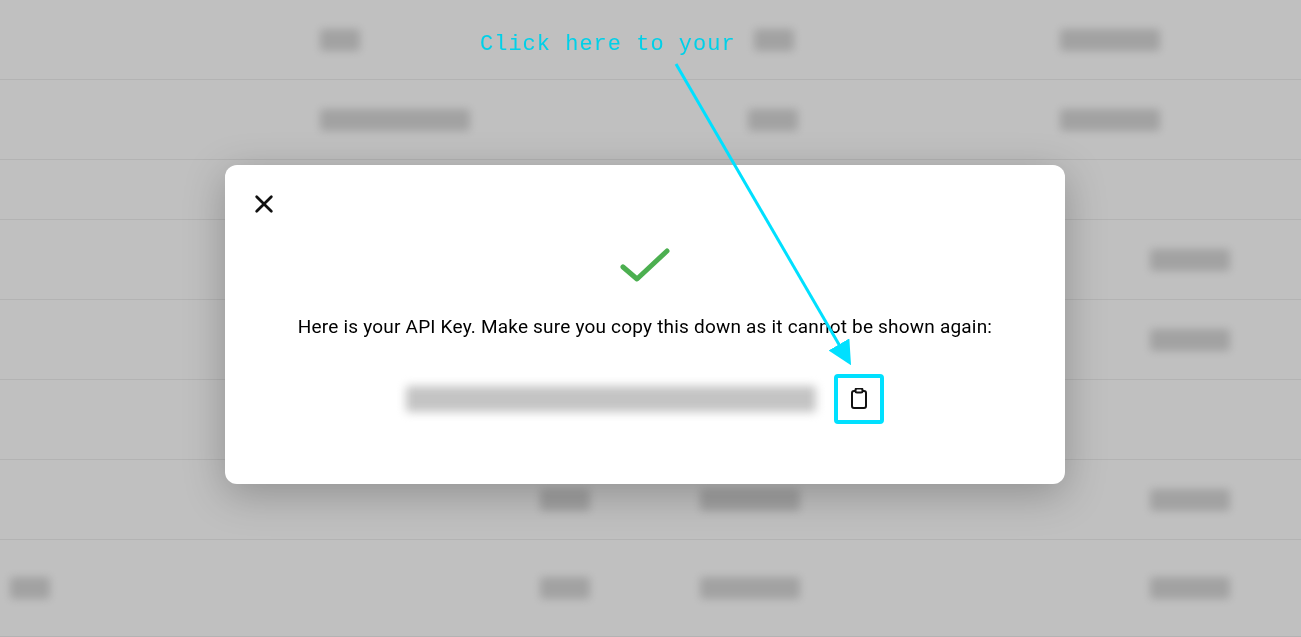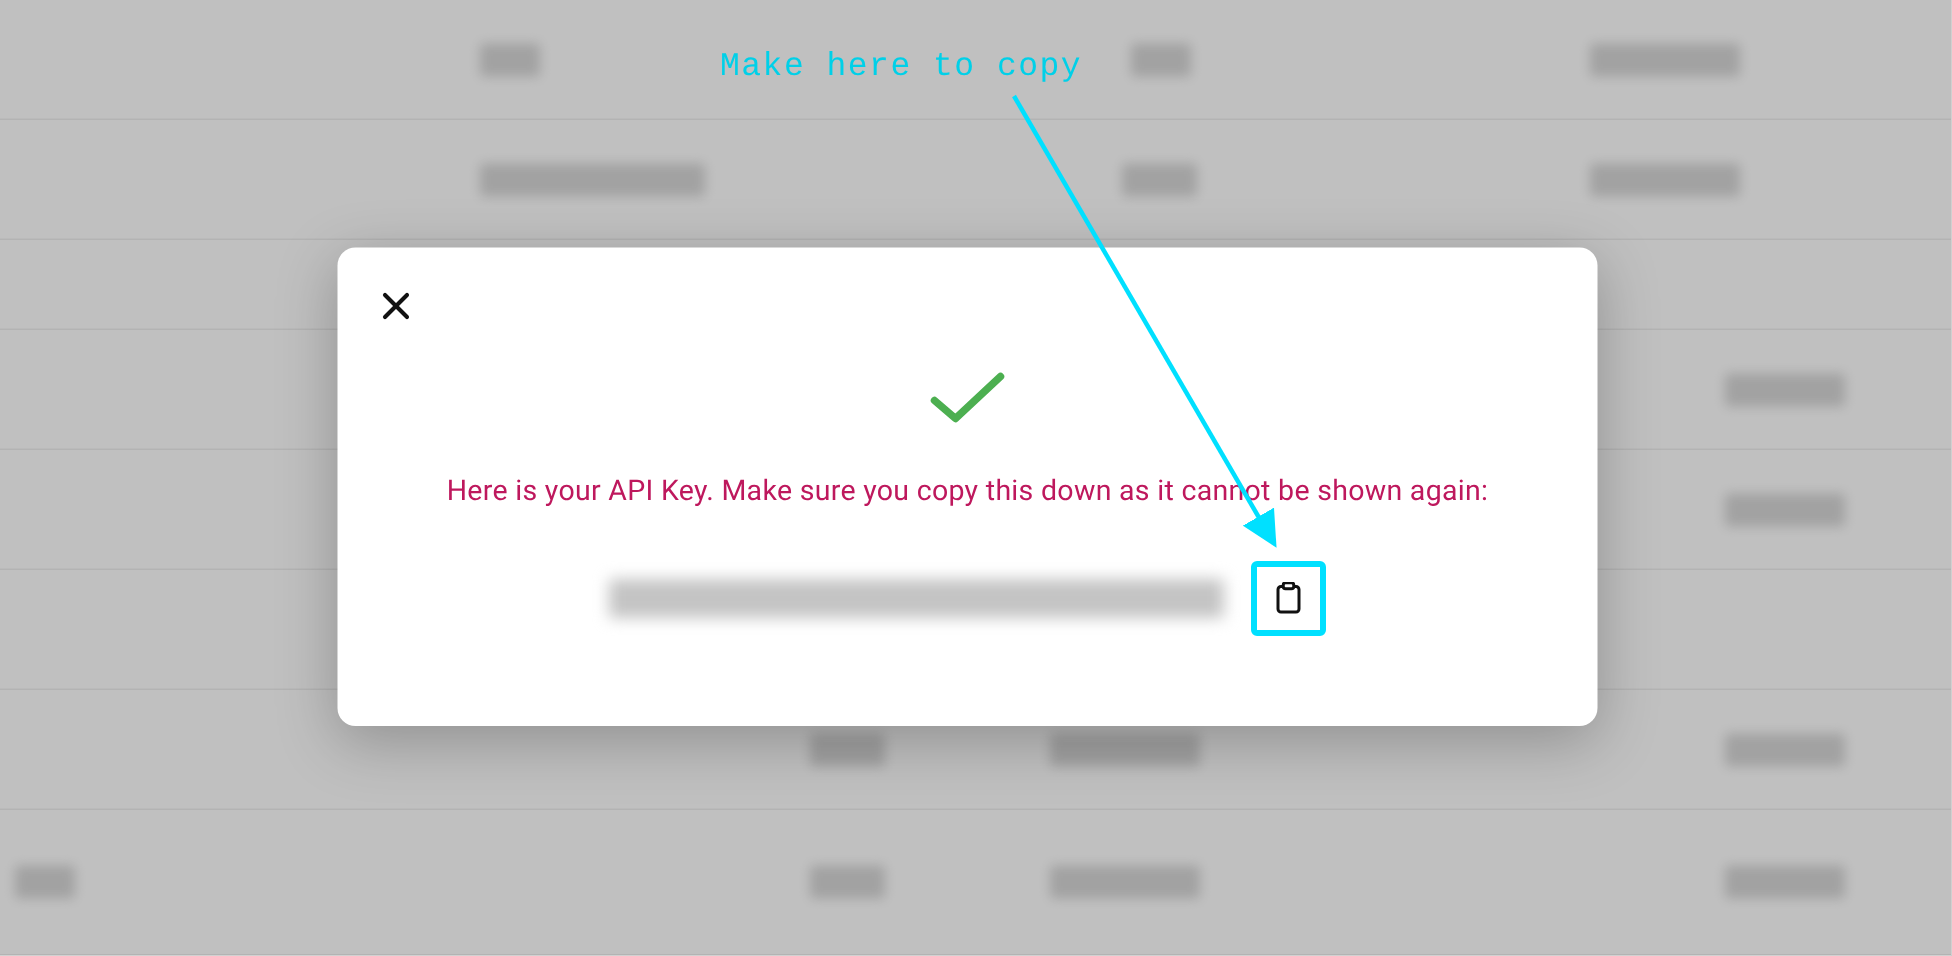--- a/index.html
+++ b/index.html
@@ -62,21 +62,21 @@
       flex-direction: column;
       align-items: center;
       padding-top: 50px;
     }
     .check-icon {
       color: #4CAF50;
       margin-bottom: 30px;
     }
     .modal-text {
       font-size: 19px;
-      color: #be185d;
+      color: #000000;
       letter-spacing: 0.2px;
       margin-bottom: 36px;
     }
     .key-row {
       display: flex;
       align-items: center;
       gap: 18px;
       justify-content: center;
       width: 100%;
     }
@@ -171,21 +171,21 @@
       <button class="copy-btn">
         <svg width="20" height="22" viewBox="0 0 20 22" fill="none" stroke="#111" stroke-width="2">
           <rect x="3" y="3" width="14" height="17" rx="2"></rect>
           <rect x="6.5" y="0.5" width="7" height="4" rx="1.5" fill="#fff"></rect>
         </svg>
       </button>
     </div>
   </div>
 </div>
 
-<div class="annotation-label">Make here to copy</div>
+<div class="annotation-label">Click here to your</div>
 <svg class="annotation-arrow" width="220" height="330" viewBox="0 0 220 330">
   <defs>
     <marker id="arrowhead" markerWidth="8" markerHeight="8" refX="6" refY="4" orient="auto">
       <polygon points="0 0, 8 4, 0 8" fill="#00e0ff"></polygon>
     </marker>
   </defs>
   <line x1="6" y1="6" x2="178" y2="302" stroke="#00e0ff" stroke-width="3" marker-end="url(#arrowhead)"></line>
 </svg>
 
 </body></html>

